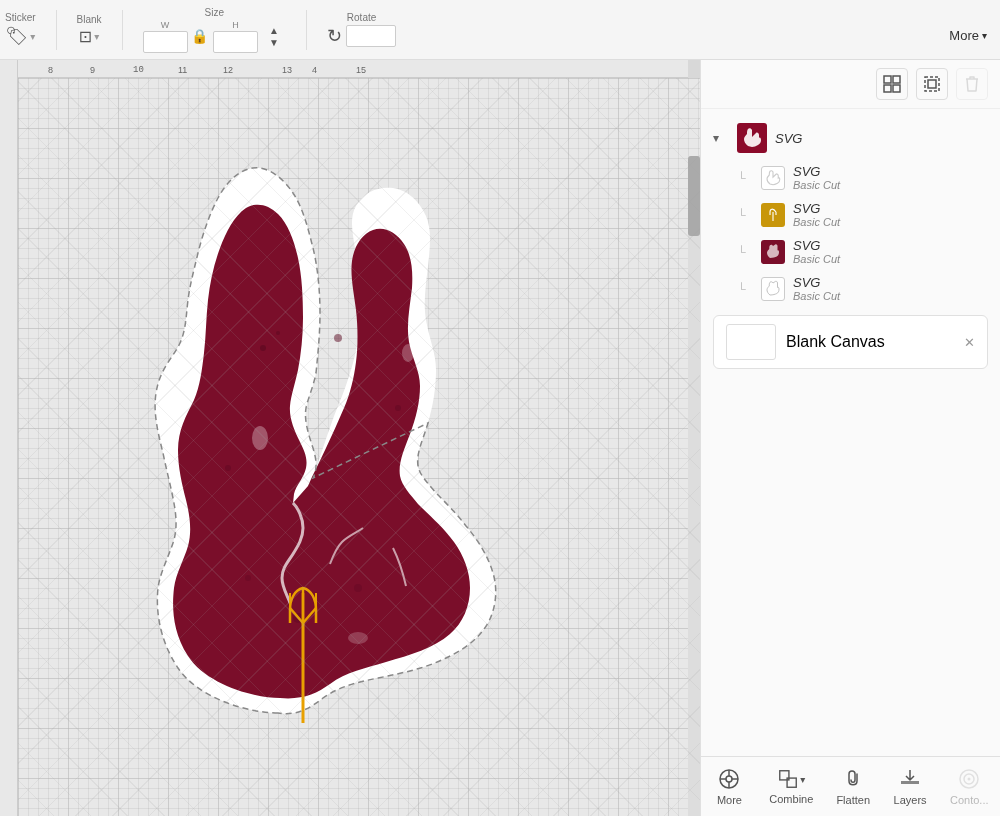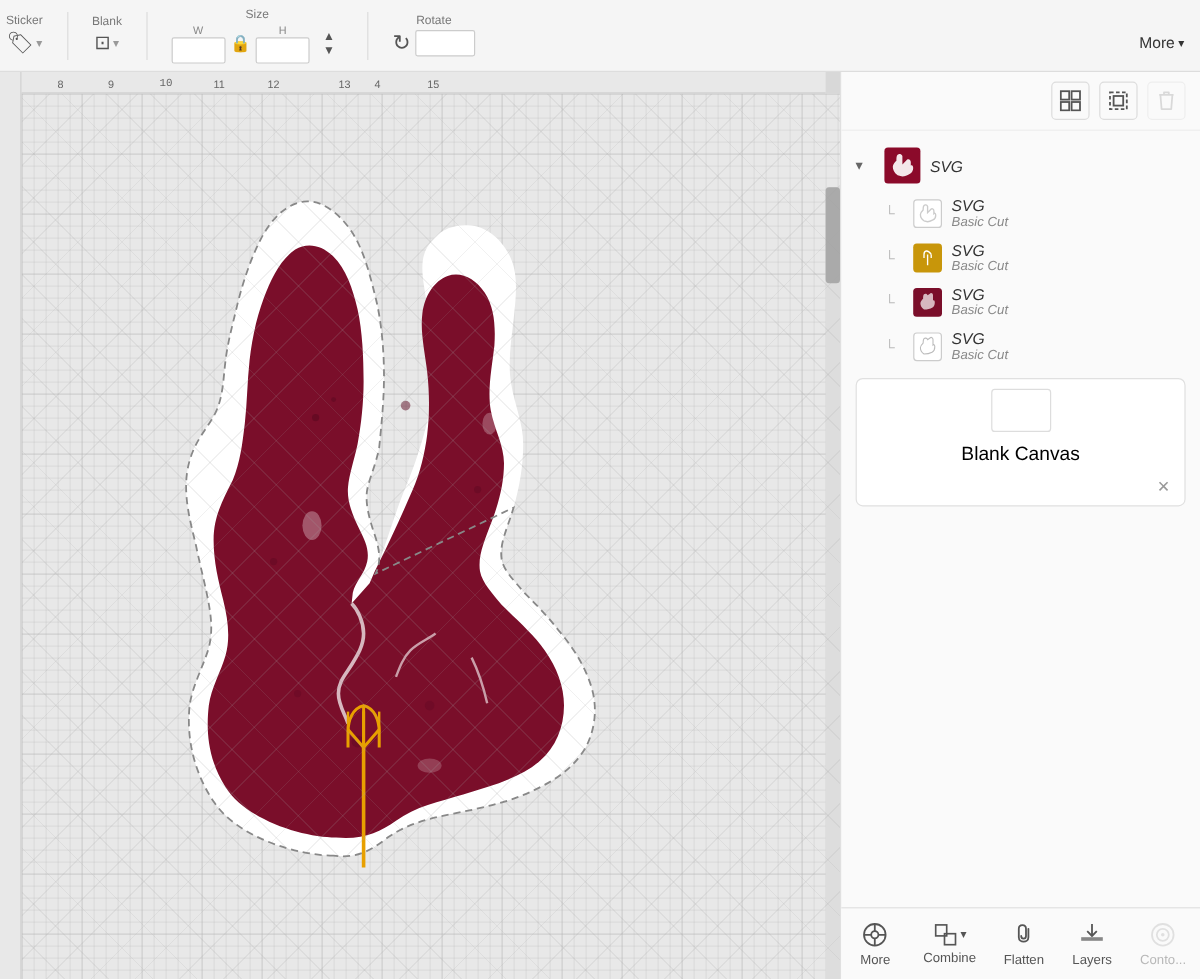--- a/index.html
+++ b/index.html
@@ -295,21 +295,20 @@
     .blank-canvas-item {
       display: flex;
       align-items: center;
       padding: 8px 12px;
       gap: 10px;
       margin: 8px 12px;
       background: white;
       border: 1px solid #e0e0e0;
       border-radius: 6px;
       cursor: pointer;
-      flex-direction: column;
     }
     .blank-canvas-thumb {
       width: 50px;
       height: 36px;
       background: white;
       border: 1px solid #ddd;
       border-radius: 3px;
     }
     .blank-canvas-close {
       margin-left: auto;

